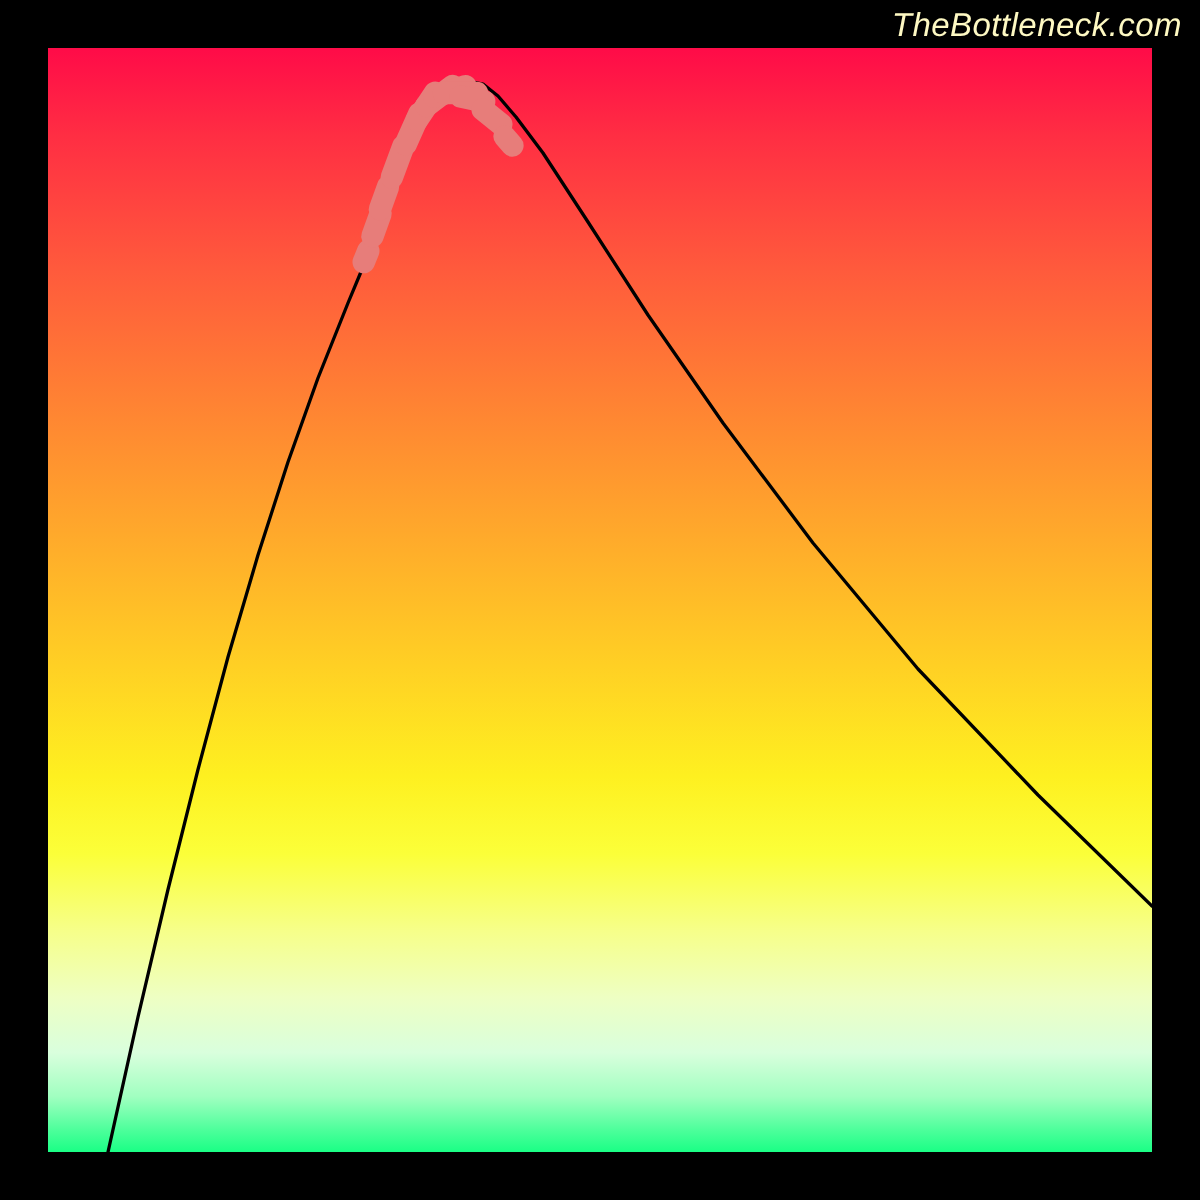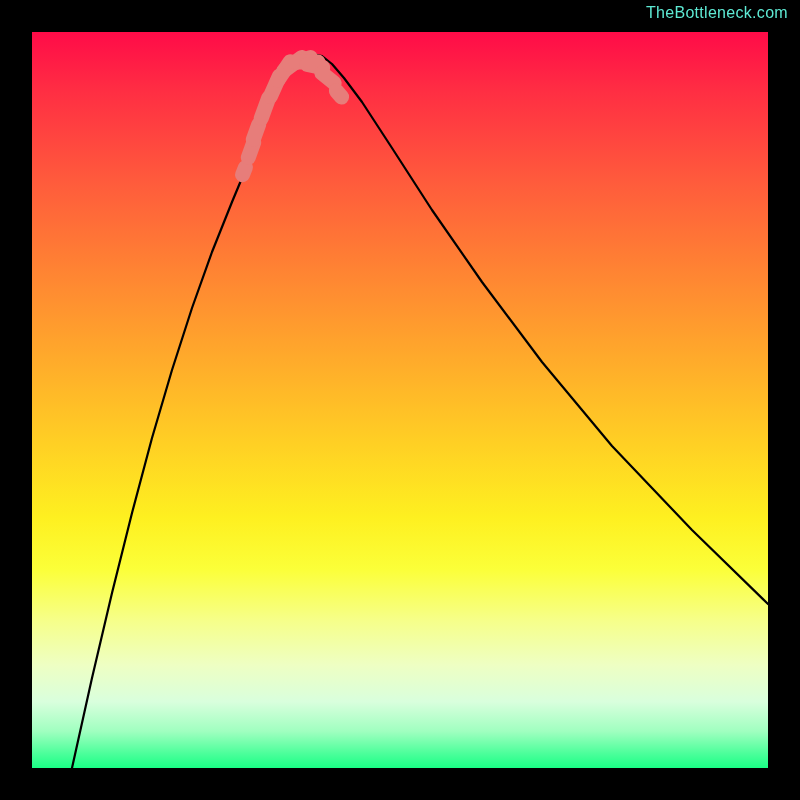--- a/index.html
+++ b/index.html
@@ -55,24 +55,25 @@
     position: absolute;
     top: 0;
     left: 0;
     width: 100%;
     height: 100%;
   }
   .watermark {
     position: absolute;
     top: 4px;
     right: 12px;
-    color: #5eead4;
-    font-size: 16px;
+    color: #fef9c3;
+    font-size: 22px;
     font-weight: 500;
     letter-spacing: 0.3px;
+    font-style: italic;
   }
 </style>
 </head>
 <body>
 
 <div class="frame">
 
   <div class="watermark">TheBottleneck.com</div>
 
   <div class="plot-area">

